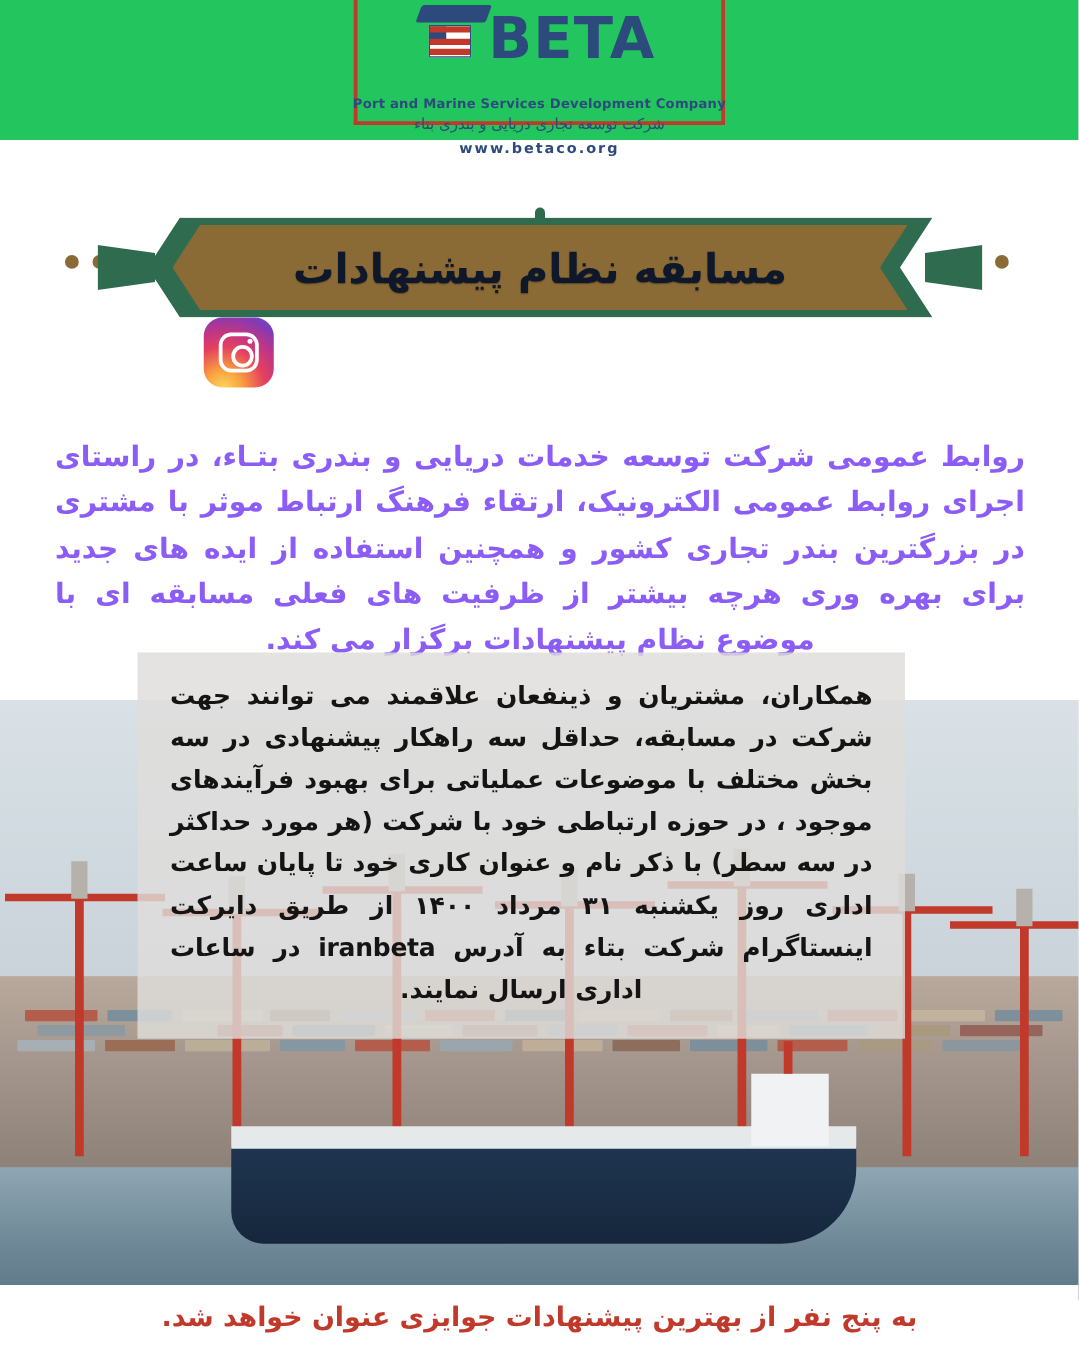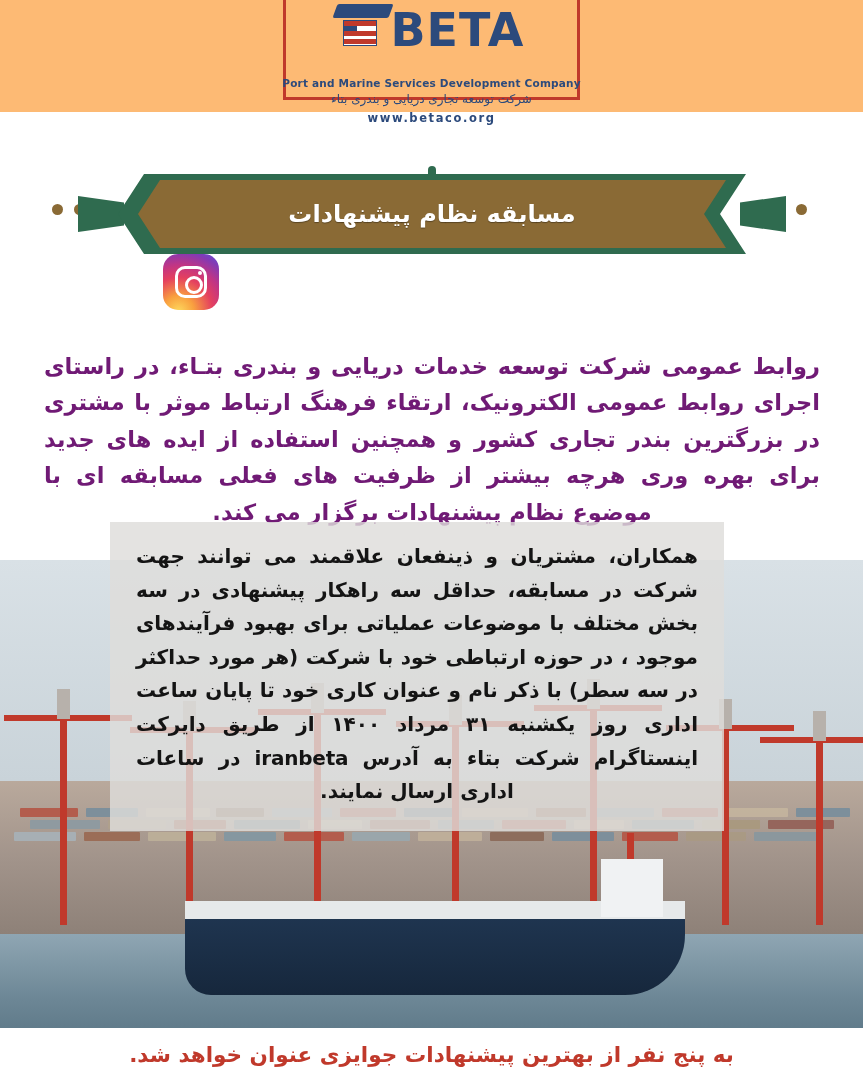--- a/index.html
+++ b/index.html
@@ -14,21 +14,21 @@
     width: 863px; height: 1080px;
     background: #ffffff;
     overflow: hidden;
   }
 
   
   .header {
     position: relative;
     height: 112px;
     width: 100%;
-    background: #fdba74;
+    background: #22c55e;
   }
   .header-frame {
     position: absolute;
     left: 283px; top: 0px;
     width: 297px; height: 100px;
     border: 3px solid #c0392b;
     border-top: none;
   }
   .logo-wrap {
     position: absolute;
@@ -138,22 +138,22 @@
     clip-path: polygon(
       0% 50%, 22px 0%, 100% 0%,
       calc(100% - 22px) 50%, 100% 100%,
       22px 100%, 0% 50%
     );
     display: flex;
     align-items: center;
     justify-content: center;
   }
   .ribbon-title {
-    color: #ffffff;
-    font-size: 24px;
+    color: #0f172a;
+    font-size: 33px;
     font-weight: bold;
     letter-spacing: 2px;
     direction: rtl;
     text-shadow: 0 1px 1px rgba(0,0,0,.35);
   }
   .ribbon-tail-l, .ribbon-tail-r {
     position: absolute;
     top: 84px;
     width: 46px; height: 36px;
     background: #2f6b4f;
@@ -225,21 +225,21 @@
   }
 
   
   .intro {
     position: absolute;
     left: 44px; top: 348px;
     width: 776px;
     direction: rtl;
     text-align: justify;
     text-align-last: center;
-    color: #701a75;
+    color: #8b5cf6;
     font-size: 22.5px;
     font-weight: bold;
     line-height: 1.62;
     letter-spacing: -0.2px;
   }
 
   
   .photo {
     position: absolute;
     left: 0; top: 560px;

